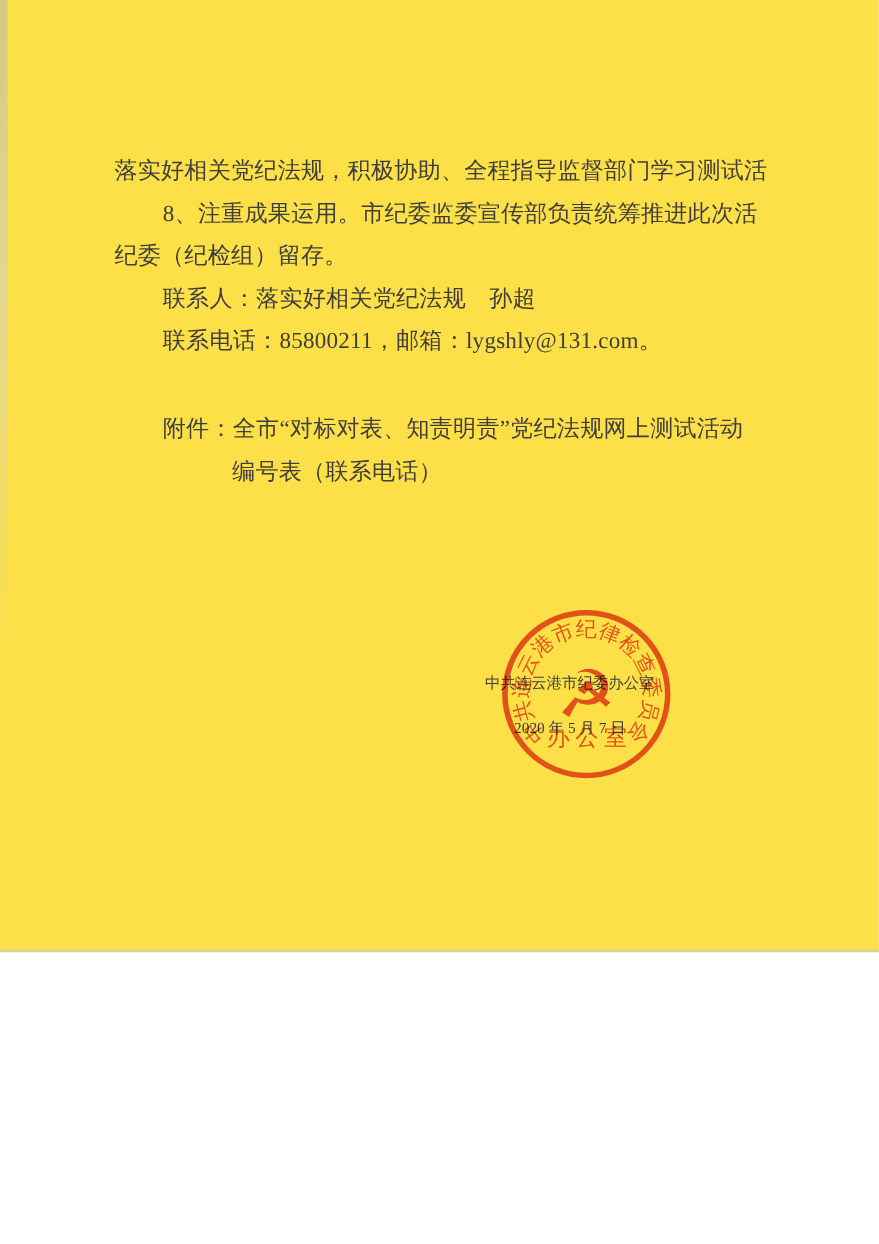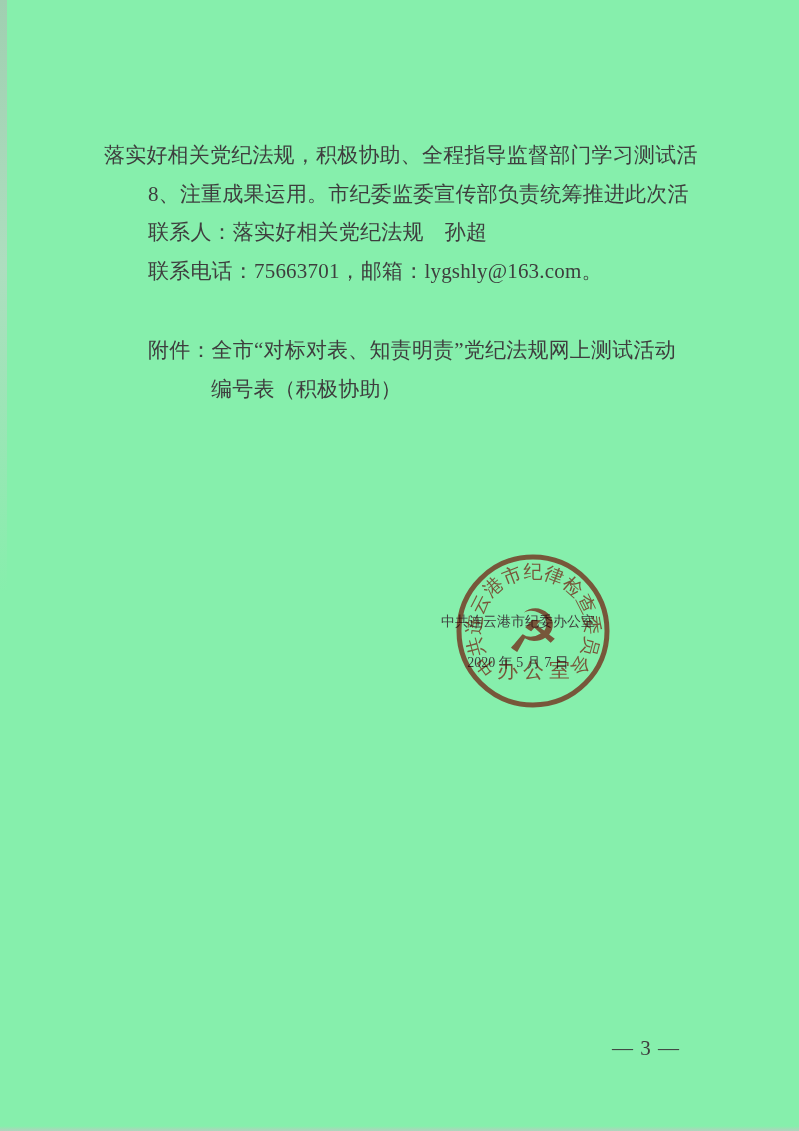--- a/index.html
+++ b/index.html
@@ -1,19 +1,19 @@
 <!DOCTYPE html>
 <html><head>
 <meta charset="utf-8">
 <style>
   html,body{margin:0;padding:0;background:#ffffff;}
   .page{
     position:relative;
-    width:799px;height:1131px;
-    background:#86efac;
+    width:799px;height:866px;
+    background:#fde047;
     overflow:hidden;
     font-family:"Liberation Serif","DejaVu Serif",serif;
     color:#3e3e3e;
   }
   
   .scan-edge-left{
     position:absolute;left:0;top:0;width:7px;height:760px;
     background:linear-gradient(180deg,#b5b5b5 0%,#cfcfcf 35%,rgba(207,207,207,0) 78%);
     opacity:.55;
   }
@@ -54,25 +54,26 @@
 <body>
 
 <div class="page">
 
   <div class="scan-edge-left"></div>
   <div class="scan-edge-bottom"></div>
 
   <div class="body-text">
     <div class="line">落实好相关党纪法规，积极协助、全程指导监督部门学习测试活</div>
     <div class="line indent-1">8、注重成果运用。市纪委监委宣传部负责统筹推进此次活</div>
+    <div class="line">纪委（纪检组）留存。</div>
     <div class="line indent-1">联系人：落实好相关党纪法规　孙超</div>
-    <div class="line indent-1">联系电话：75663701，邮箱：lygshly@163.com。</div>
+    <div class="line indent-1">联系电话：85800211，邮箱：lygshly@131.com。</div>
     <div class="spacer"></div>
     <div class="line indent-1">附件：全市“对标对表、知责明责”党纪法规网上测试活动</div>
-    <div class="line indent-2">编号表（积极协助）</div>
+    <div class="line indent-2">编号表（联系电话）</div>
   </div>
 
   <div class="sign-block">
     <div>中共连云港市纪委办公室</div>
     <div>2020 年 5 月 7 日</div>
   </div>
 
   <svg class="seal" viewBox="0 0 160 160" xmlns="http://www.w3.org/2000/svg">
     <g fill="#e04b42" stroke="none">
       <circle cx="80" cy="80" r="74" fill="none" stroke="#e04b42" stroke-width="5"></circle>

